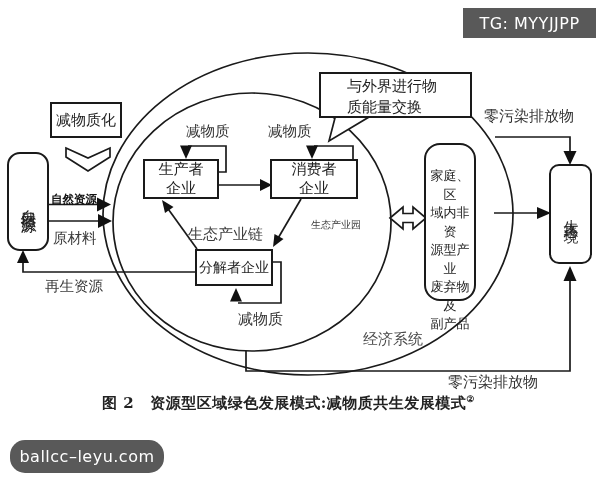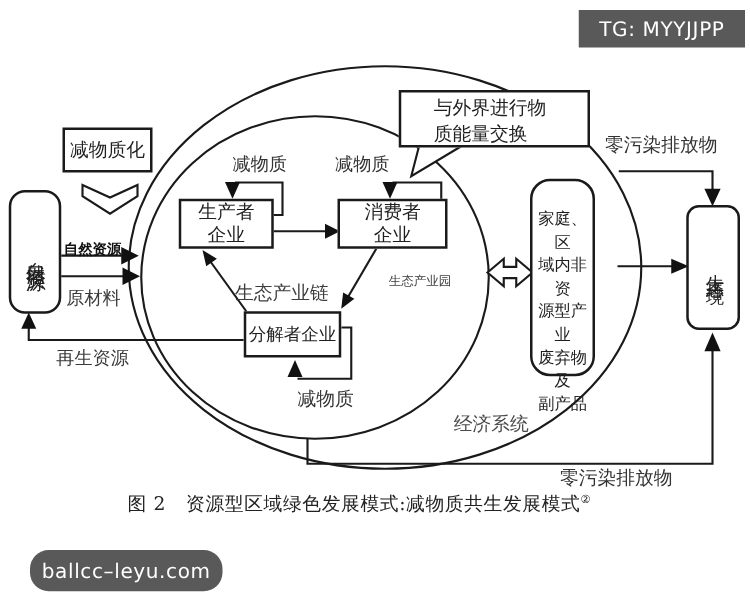--- a/index.html
+++ b/index.html
@@ -23,21 +23,21 @@
     position:absolute;white-space:nowrap;color:#333;
   }
   .overlay{
     position:absolute;background:#595959;color:#ffffff;
     display:flex;align-items:center;justify-content:center;
     font-size:16px;letter-spacing:0.5px;
   }
   .caption{
     position:absolute;left:102px;top:394px;width:392px;
     font-family:"DejaVu Serif","Liberation Serif",serif;
-    font-weight:400;font-size:15px;color:#222;letter-spacing:0.5px;
+    font-weight:700;font-size:15px;color:#222;letter-spacing:0.5px;
     white-space:nowrap;
   }
   .caption sup{font-size:9px;}
   .caption .figno{margin-right:16px;}
 </style>
 </head>
 <body>
 
 <div id="stage">
 
@@ -142,15 +142,15 @@
   <div class="lbl" style="left:484px;top:107px;font-size:15px;">零污染排放物</div>
 
   <div class="lbl" style="left:448px;top:373px;font-size:15px;">零污染排放物</div>
 
   <div class="caption">
     <span class="figno">图 2</span><span>资源型区域绿色发展模式:减物质共生发展模式</span><sup>②</sup>
   </div>
 
   <div class="overlay" style="left:463px;top:8px;width:133px;height:30px;">TG: MYYJJPP</div>
 
-  <div class="overlay" style="left:24px;top:440px;width:154px;height:33px;border-radius:15px;">ballcc–leyu.com</div>
+  <div class="overlay" style="left:10px;top:440px;width:154px;height:33px;border-radius:15px;">ballcc–leyu.com</div>
 
 </div>
 
 </body></html>

